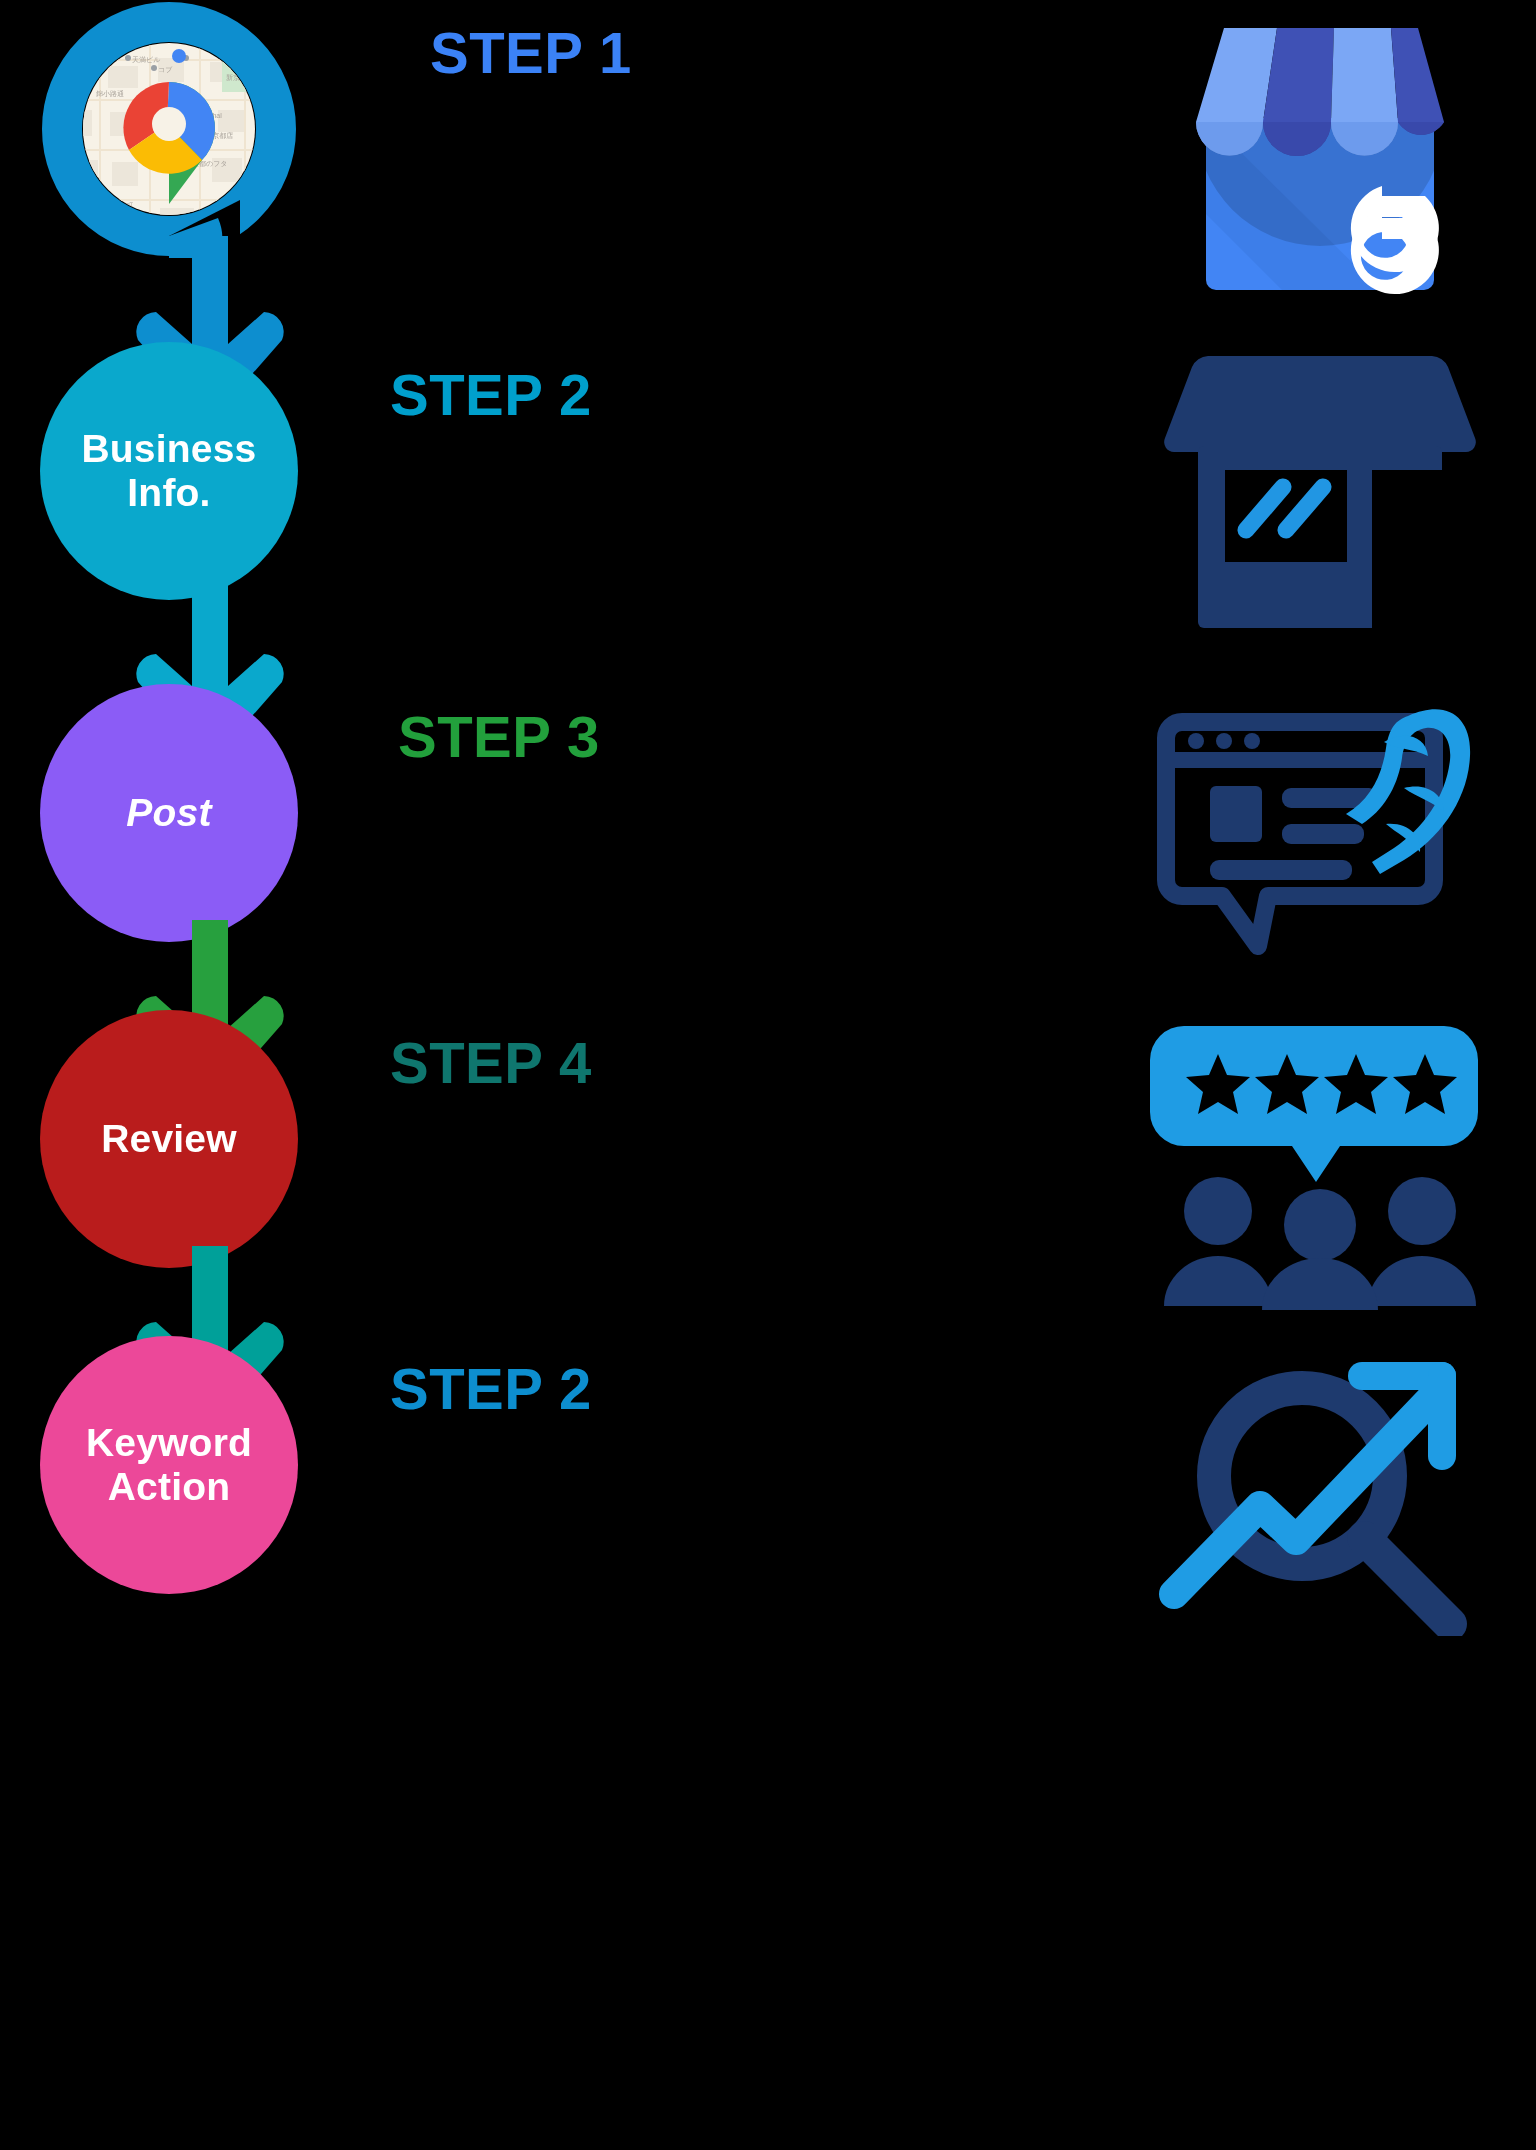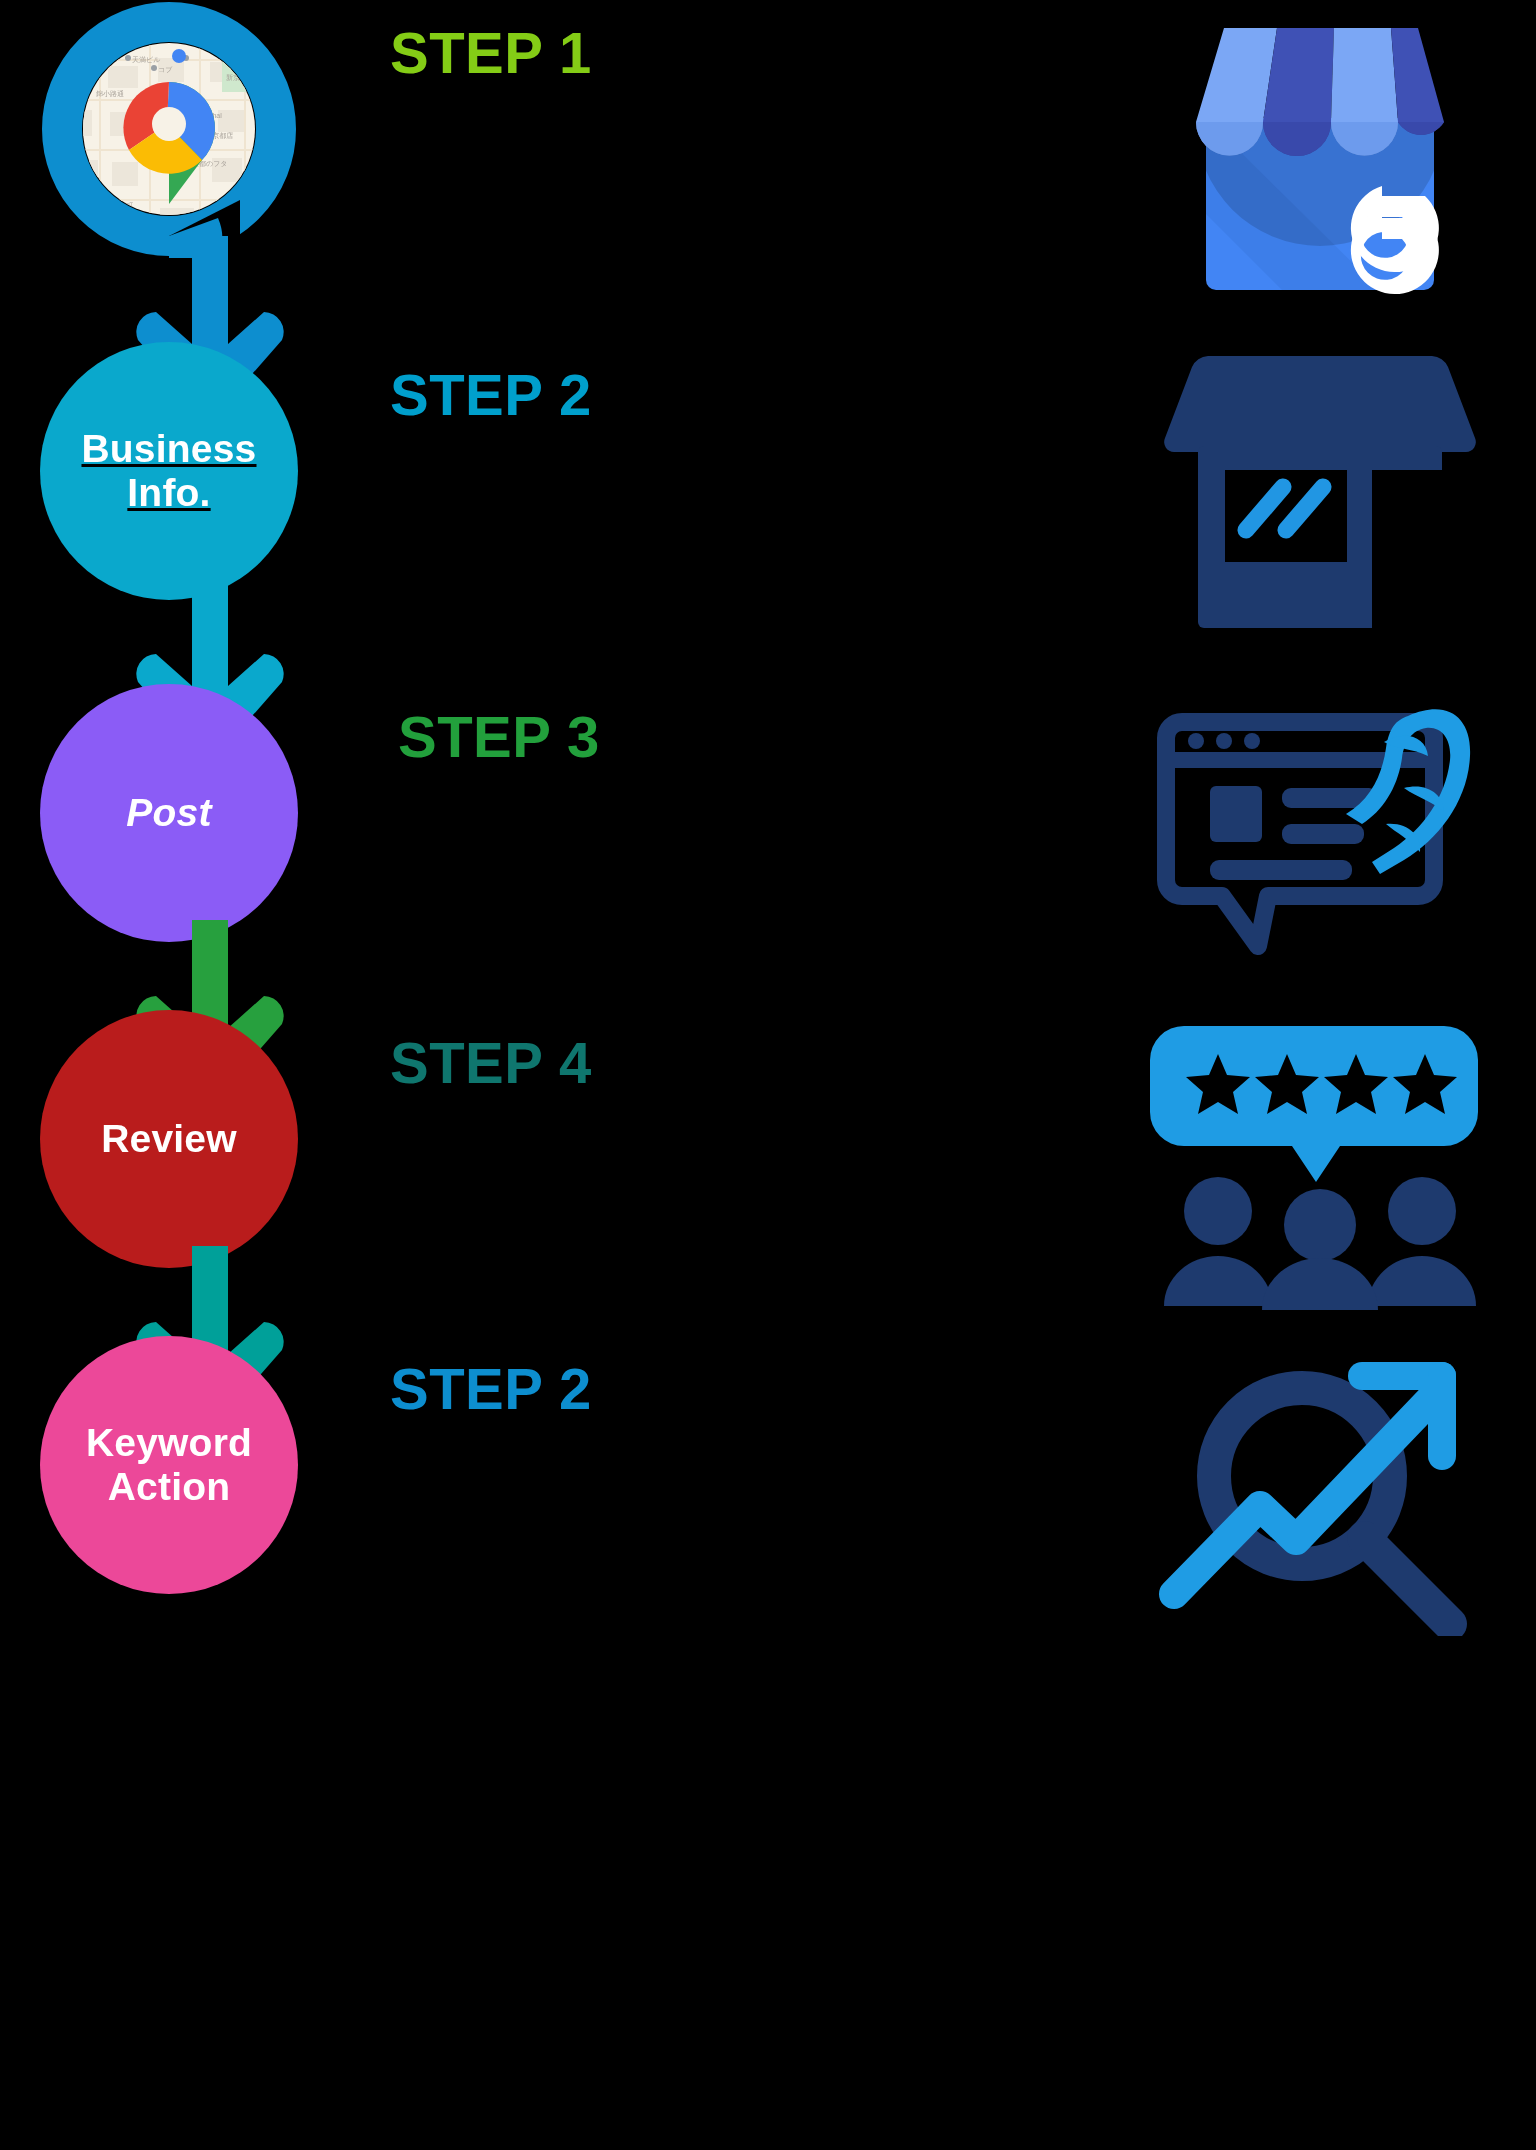--- a/index.html
+++ b/index.html
@@ -183,21 +183,21 @@
         </svg>
       </div>
       <div class="arrow">
         <svg width="148" height="190" viewBox="0 0 148 190">
           <path d="M56 0 H92 V108 L128 76 A20 20 0 0 1 146 104 L74 186 L2 104
                    A20 20 0 0 1 20 76 L56 108 Z" fill="#0d8ecf"></path>
         </svg>
       </div>
     </div>
 
-    <div class="step-caption" style="color:#84cc16;">STEP 1</div>
+    <div class="step-caption" style="color:#3b82f6;margin-left:40px;">STEP 1</div>
 
     <div class="step-icon">
       <svg width="340" height="300" viewBox="0 0 340 300">
 
         <rect x="56" y="118" width="228" height="172" rx="10" fill="#4285f4"></rect>
 
         <path d="M56 118 L230 290 L132 290 L56 214 Z" fill="#3b78e0" opacity="0.55"></path>
 
         <g>
           <path d="M74 28 H127 L113 122 A27 27 0 0 1 46 122 Z" fill="#7ba7f5"></path>
@@ -228,21 +228,21 @@
                    h-43 v21 h20
                    a24 24 0 1 1 -20 -7 z" fill="#ffffff"></path>
         </g>
       </svg>
     </div>
   </div>
 
   <div class="step-row" style="top:342px;">
 
     <div class="node-wrap">
-      <div class="node-ellipse" style="background:#0aa8cc;text-decoration:underline;">
+      <div class="node-ellipse" style="background:#0aa8cc;">
         <span class="node-label">Business
 Info.</span>
       </div>
       <div class="arrow">
         <svg width="148" height="190" viewBox="0 0 148 190">
           <path d="M56 0 H92 V108 L128 76 A20 20 0 0 1 146 104 L74 186 L2 104
                    A20 20 0 0 1 20 76 L56 108 Z" fill="#0aa8cc"></path>
         </svg>
       </div>
     </div>

